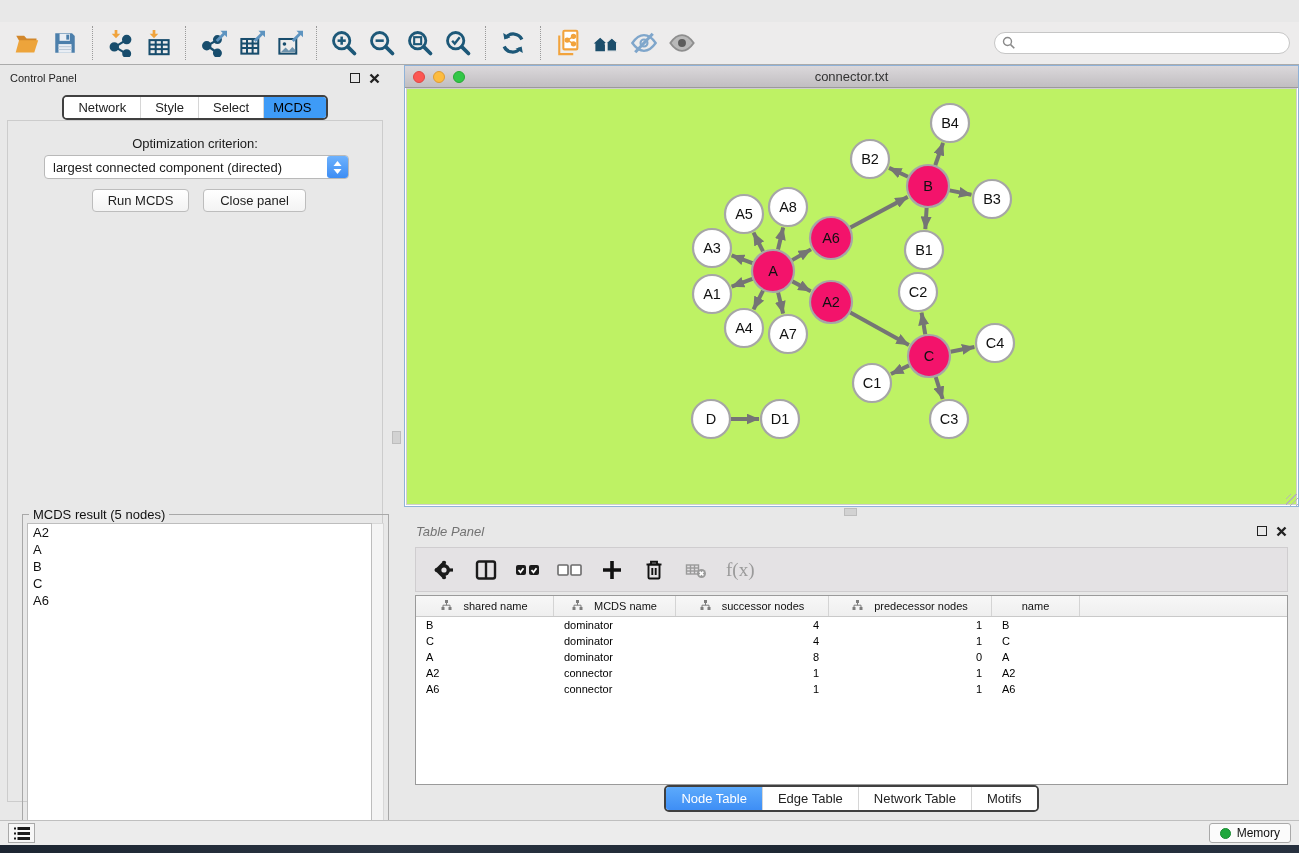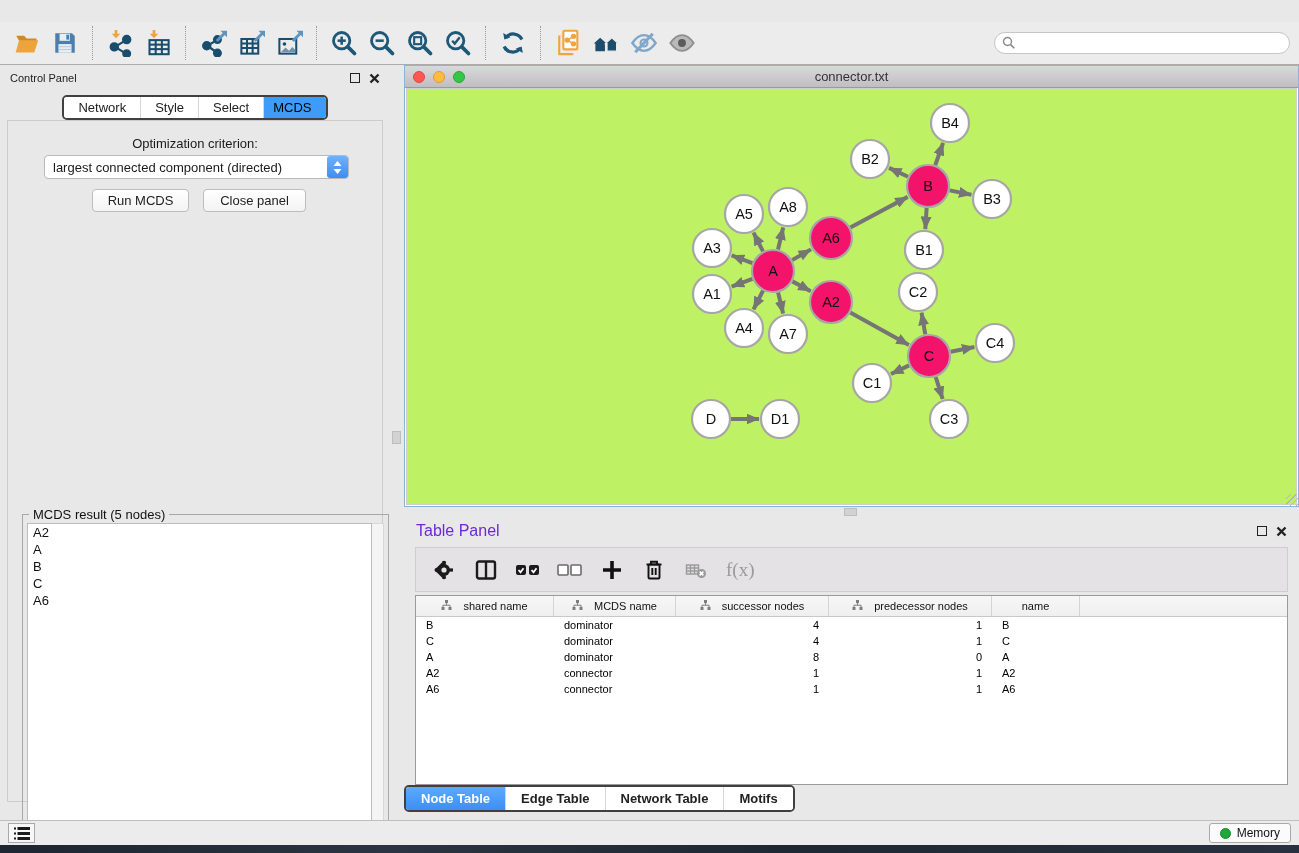--- a/index.html
+++ b/index.html
@@ -71,33 +71,33 @@
   #nf-resize { position:absolute; right:0px; bottom:0px; width:12px; height:12px;
     background:repeating-linear-gradient(135deg, transparent 0 3px, #b5b5b5 3px 4px); }
 
   
   #h-divider { position:absolute; left:404px; top:507px; width:895px; height:10px; background:#e8e8e8; }
   #h-handle { position:absolute; left:440px; top:1px; width:13px; height:8px; background:#d2d2d2; border:1px solid #bdbdbd; }
 
   
   #table-panel { position:absolute; left:404px; top:517px; width:895px; height:303px; background:#e8e8e8; }
   #tp-header { position:absolute; left:0; top:2px; width:100%; height:24px; display:flex; align-items:center; padding:0 12px; }
-  #tp-title { font-size:16px; color:#6d28d9; }
+  #tp-title { font-size:13px; color:#737373;font-style:italic; }
   #tp-toolbar { position:absolute; left:11px; top:30px; width:873px; height:45px; background:#e4e2e4;
     border:1px solid #cfcdcf; display:flex; align-items:center; gap:14px; padding-left:14px; }
   .tbicon { width:28px; height:28px; display:flex; align-items:center; justify-content:center; }
   #fx-label { font-size:19px; font-family:"Liberation Serif", serif; color:#9a9a9a; padding-left:2px; }
   #tp-table { position:absolute; left:11px; top:78px; width:873px; height:190px; background:#fff; border:1px solid #9a9a9a; overflow:hidden; }
   #tp-thead { display:flex; height:21px; background:linear-gradient(#f7f7f7,#efefef); border-bottom:1px solid #c9c9c9; }
   .th { display:flex; align-items:center; justify-content:center; gap:11px; font-size:11px; color:#111;
     border-right:1px solid #d4d4d4; height:100%; }
   .th.filler { flex:1; border-right:none; }
   .tr { display:flex; height:16px; align-items:center; }
   .td { font-size:11px; color:#000; padding:0 10px; white-space:nowrap; overflow:hidden; }
-  #tp-tabs { position:absolute; left:0; bottom:8px; width:100%; display:flex; justify-content:flex-start;font-weight:bold; }
+  #tp-tabs { position:absolute; left:0; bottom:8px; width:100%; display:flex; justify-content:center; }
   #tp-tabs .tab { padding:4px 15px; font-size:13px; }
   #tp-tabs .tab.active { background:linear-gradient(#5caafc,#3e8ef5); color:#fff; }
 
   
   #statusbar { position:absolute; left:0; top:820px; width:1299px; height:25px; background:#ececec; border-top:1px solid #bfbfbf;
     display:flex; align-items:center; padding:0 8px; }
   #list-btn { width:27px; height:20px; background:#f7f7f7; border:1px solid #a9a9a9; display:flex; align-items:center; justify-content:center; }
   #memory-btn { margin-left:auto; height:20px; background:#fbfbfb; border:1px solid #a9a9a9; border-radius:3px;
     display:flex; align-items:center; gap:6px; padding:0 10px; font-size:12px; color:#111; }
   #memory-dot { width:11px; height:11px; border-radius:50%; background:#1ea73c; border:1px solid #178a30; }

